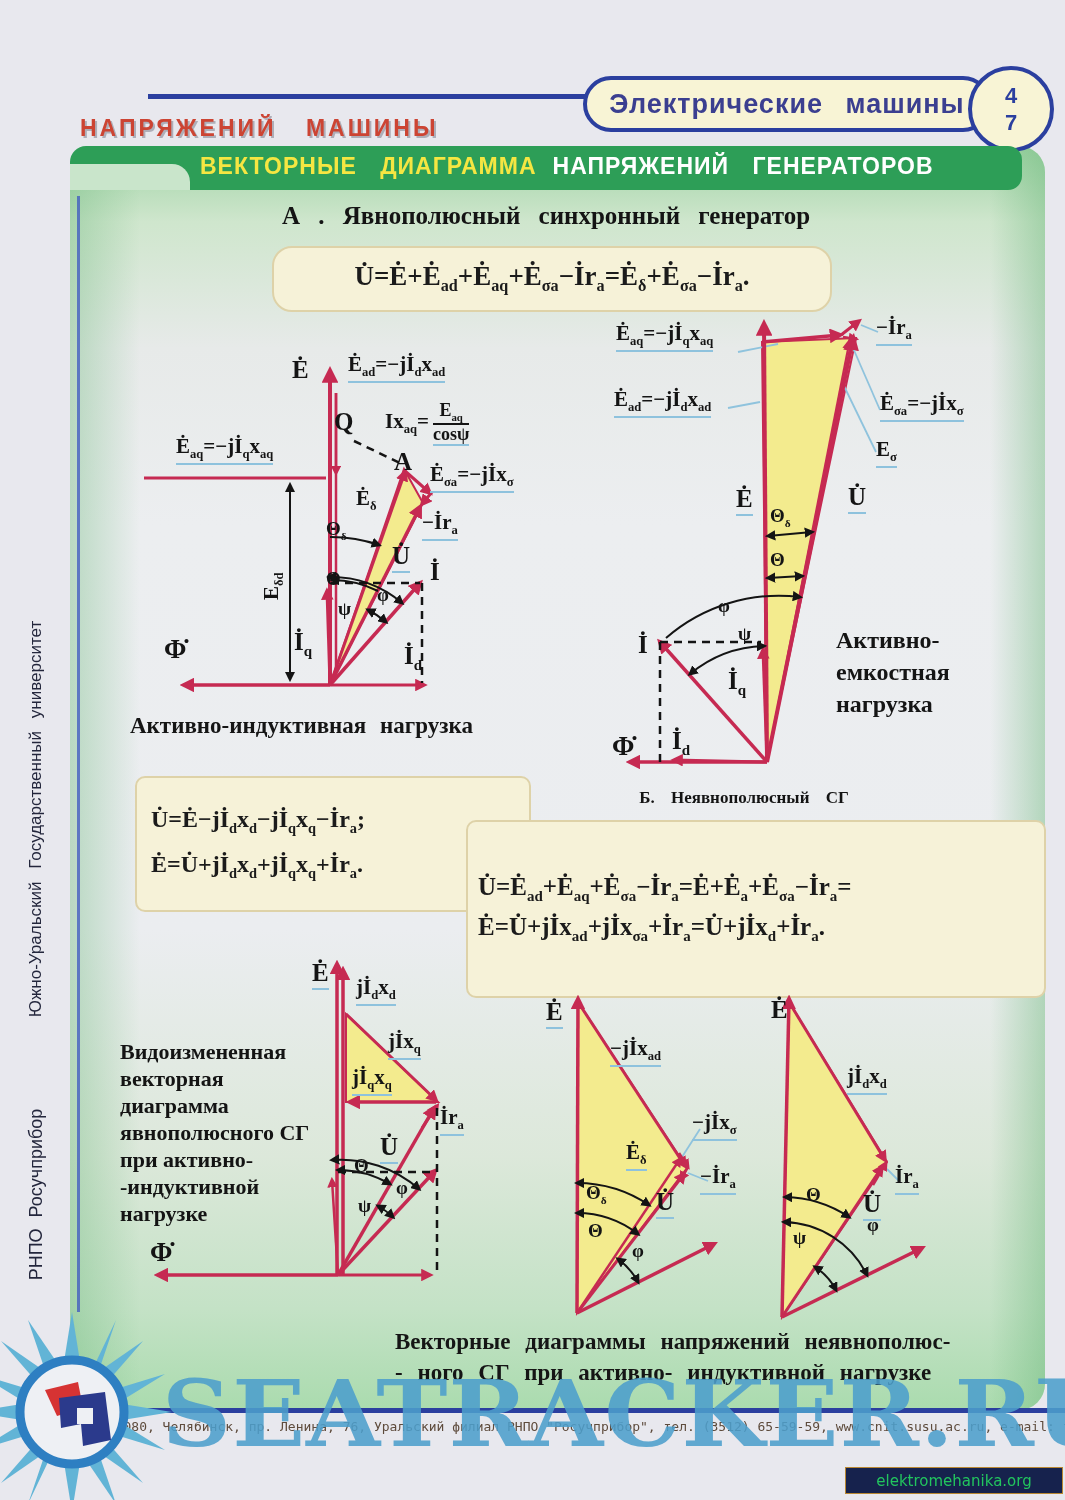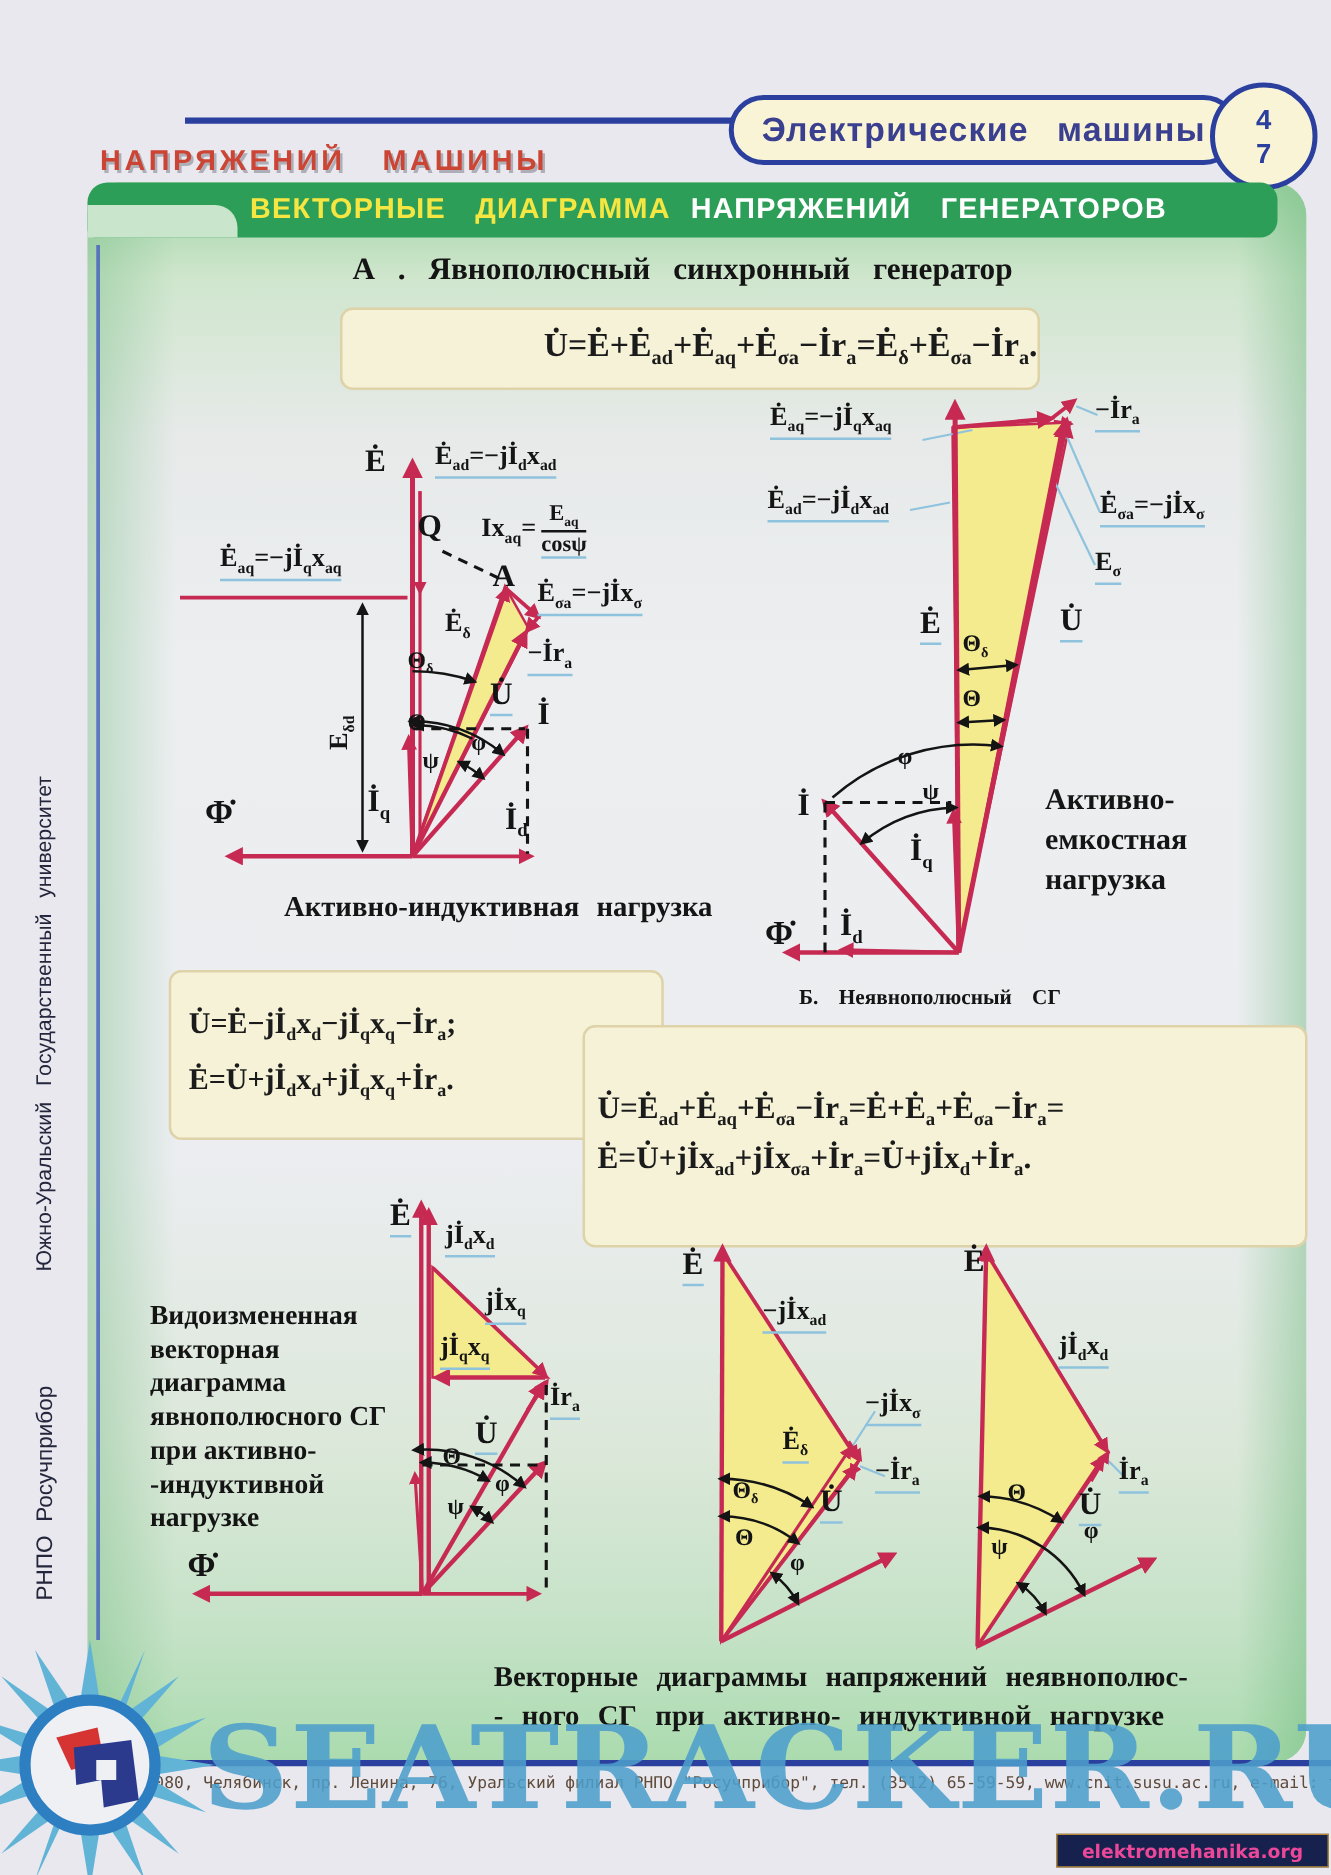--- a/index.html
+++ b/index.html
@@ -44,21 +44,21 @@
   .frac .den{display:block;border-bottom:2px solid #8ec2dd;}
   .note{font-weight:bold;color:#141414;font-size:22px;line-height:27px;white-space:nowrap;}
   
   .vtext{position:absolute;font-family:"Liberation Sans",sans-serif;color:#23263c;text-align:center;
     transform:rotate(-90deg);white-space:nowrap;}
   
   .address{position:absolute;font-family:"DejaVu Sans Mono",monospace;font-size:13px;color:#5e4b3c;white-space:nowrap;}
   .watermark{position:absolute;font-family:"DejaVu Serif",serif;font-weight:bold;font-size:92px;line-height:1;
     color:rgba(76,158,204,.88);letter-spacing:1px;transform:scaleX(1.04);transform-origin:left;z-index:40;}
   .sitebar{position:absolute;background:#16224d;border:1px solid rgba(240,170,40,.75);display:flex;align-items:center;justify-content:center;
-    font-family:"DejaVu Sans",sans-serif;font-weight:bold;font-size:15px;color:#ec4899;z-index:45;}
+    font-family:"DejaVu Sans",sans-serif;font-weight:normal;font-size:15px;color:#22c55e;z-index:45;}
   .blue-line{position:absolute;background:#2b3f9f;}
   .left-rule{position:absolute;left:77px;top:196px;width:3px;height:1116px;background:#3c55c0;opacity:.75;}
 </style>
 </head>
 <body>
 
 <div id="page">
 
   <div id="panel"></div>
   <div class="left-rule"></div>
@@ -73,21 +73,21 @@
   </div>
   <div class="kicker">НАПРЯЖЕНИЙ  МАШИНЫ</div>
 
   <div class="banner"></div>
   <div class="banner-cut"></div>
   <div class="banner-text">
     <span class="y">ВЕКТОРНЫЕ  ДИАГРАММА</span><span class="w">НАПРЯЖЕНИЙ  ГЕНЕРАТОРОВ</span>
   </div>
 
   <div class="sec-title" style="left:70px;top:202px;width:952px;font-size:25px;">А .  Явнополюсный  синхронный  генератор</div>
-  <div class="fbox" style="left:272px;top:246px;width:556px;height:62px;align-items:flex-end;">
+  <div class="fbox" style="left:272px;top:246px;width:556px;height:62px;align-items:center;border-radius:20px;">
     <div class="formula" style="font-size:27px;">U̇=Ė+Ė<sub>ad</sub>+Ė<sub>aq</sub>+Ė<sub>σa</sub>−İr<sub>a</sub>=Ė<sub>δ</sub>+Ė<sub>σa</sub>−İr<sub>a</sub>.</div>
   </div>
 
   <div class="abs" style="left:130px;top:345px;width:450px;height:410px;">
     <svg width="450" height="410" viewBox="0 0 450 410" style="position:absolute;left:0;top:0">
       <defs>
         <marker id="aR1" viewBox="0 0 10 10" refX="7" refY="5" markerWidth="4.2" markerHeight="4.2" orient="auto-start-reverse">
             <path d="M0 0L10 5L0 10z" fill="#c62a52"></path>
           </marker>
         <marker id="aB1" viewBox="0 0 10 10" refX="7" refY="5" markerWidth="5.2" markerHeight="5.2" orient="auto-start-reverse">
@@ -138,21 +138,21 @@
     <div class="lbl u" style="left:292px;top:166px;">−İr<sub>a</sub></div>
     <div class="lbl u big" style="left:262px;top:198px;">U̇</div>
     <div class="lbl ang" style="left:196px;top:224px;">Θ</div>
     <div class="lbl big" style="left:300px;top:214px;">İ</div>
     <div class="lbl ang" style="left:247px;top:240px;">φ</div>
     <div class="lbl ang" style="left:208px;top:254px;">ψ</div>
     <div class="lbl" style="left:108px;top:228px;width:70px;text-align:center;transform:rotate(-90deg);">E<sub>δd</sub></div>
     <div class="lbl big" style="left:164px;top:284px;">İ<sub>q</sub></div>
     <div class="lbl big" style="left:274px;top:298px;">İ<sub>d</sub></div>
     <div class="lbl" style="left:34px;top:290px;font-size:27px;">Φ̇</div>
-    <div class="cap" style="left:0px;top:368px;width:440px;text-align:right;font-size:23px;word-spacing:8px;">Активно-индуктивная  нагрузка</div>
+    <div class="cap" style="left:0px;top:368px;width:440px;text-align:left;font-size:23px;word-spacing:8px;">Активно-индуктивная  нагрузка</div>
   </div>
 
   <div class="abs" style="left:610px;top:310px;width:455px;height:480px;">
     <svg width="455" height="480" viewBox="0 0 455 480" style="position:absolute;left:0;top:0">
       <defs>
         <marker id="aR2" viewBox="0 0 10 10" refX="7" refY="5" markerWidth="4.2" markerHeight="4.2" orient="auto-start-reverse">
             <path d="M0 0L10 5L0 10z" fill="#c62a52"></path>
           </marker>
         <marker id="aB2" viewBox="0 0 10 10" refX="7" refY="5" markerWidth="5.2" markerHeight="5.2" orient="auto-start-reverse">
             <path d="M0 0L10 5L0 10z" fill="#141414"></path>

